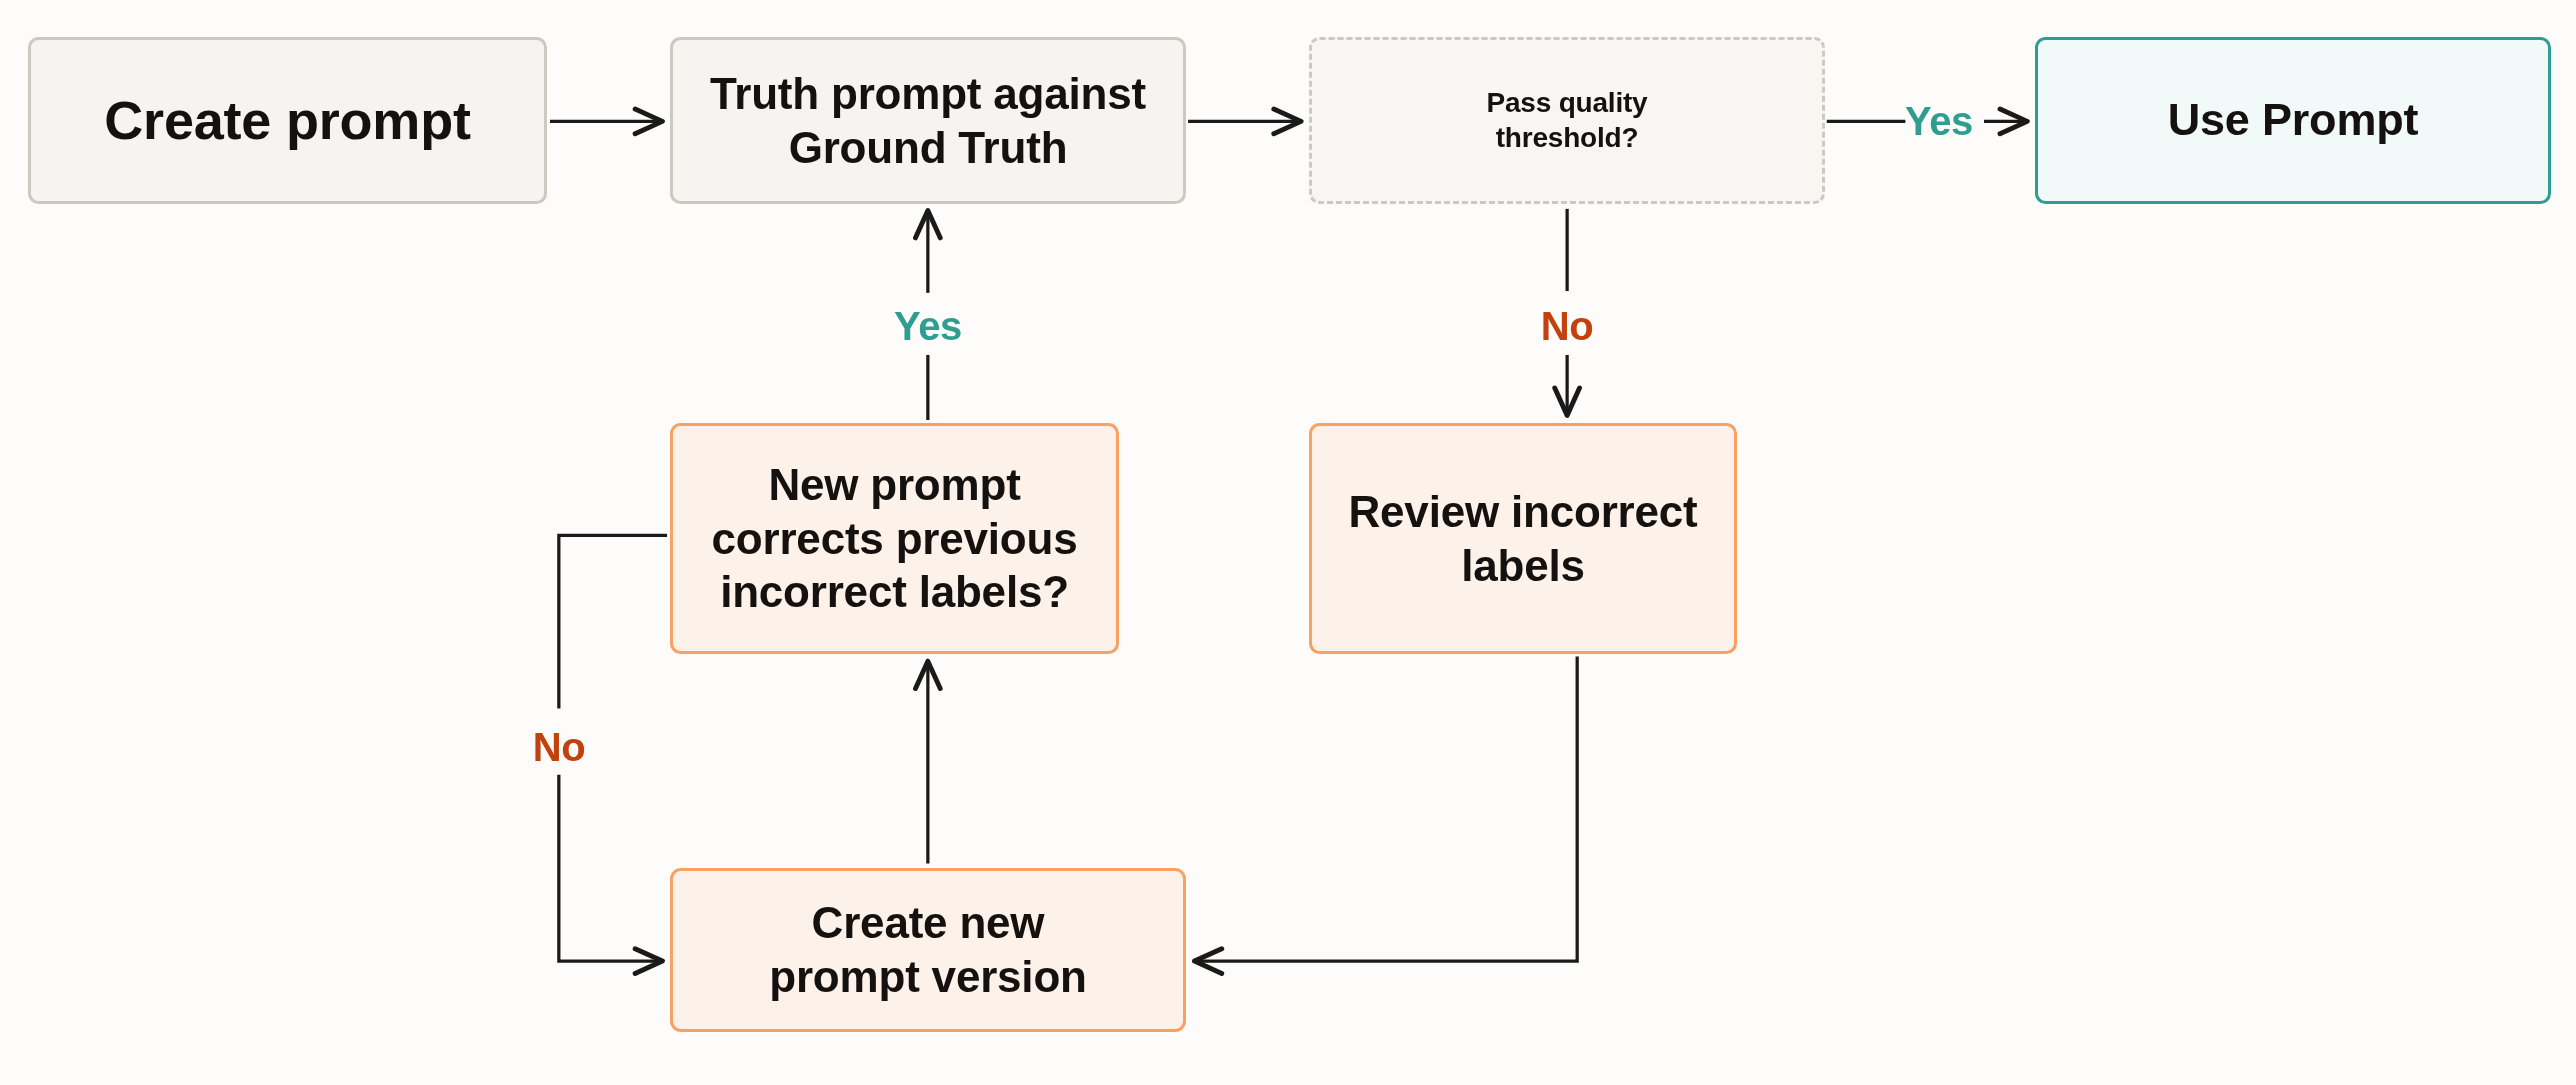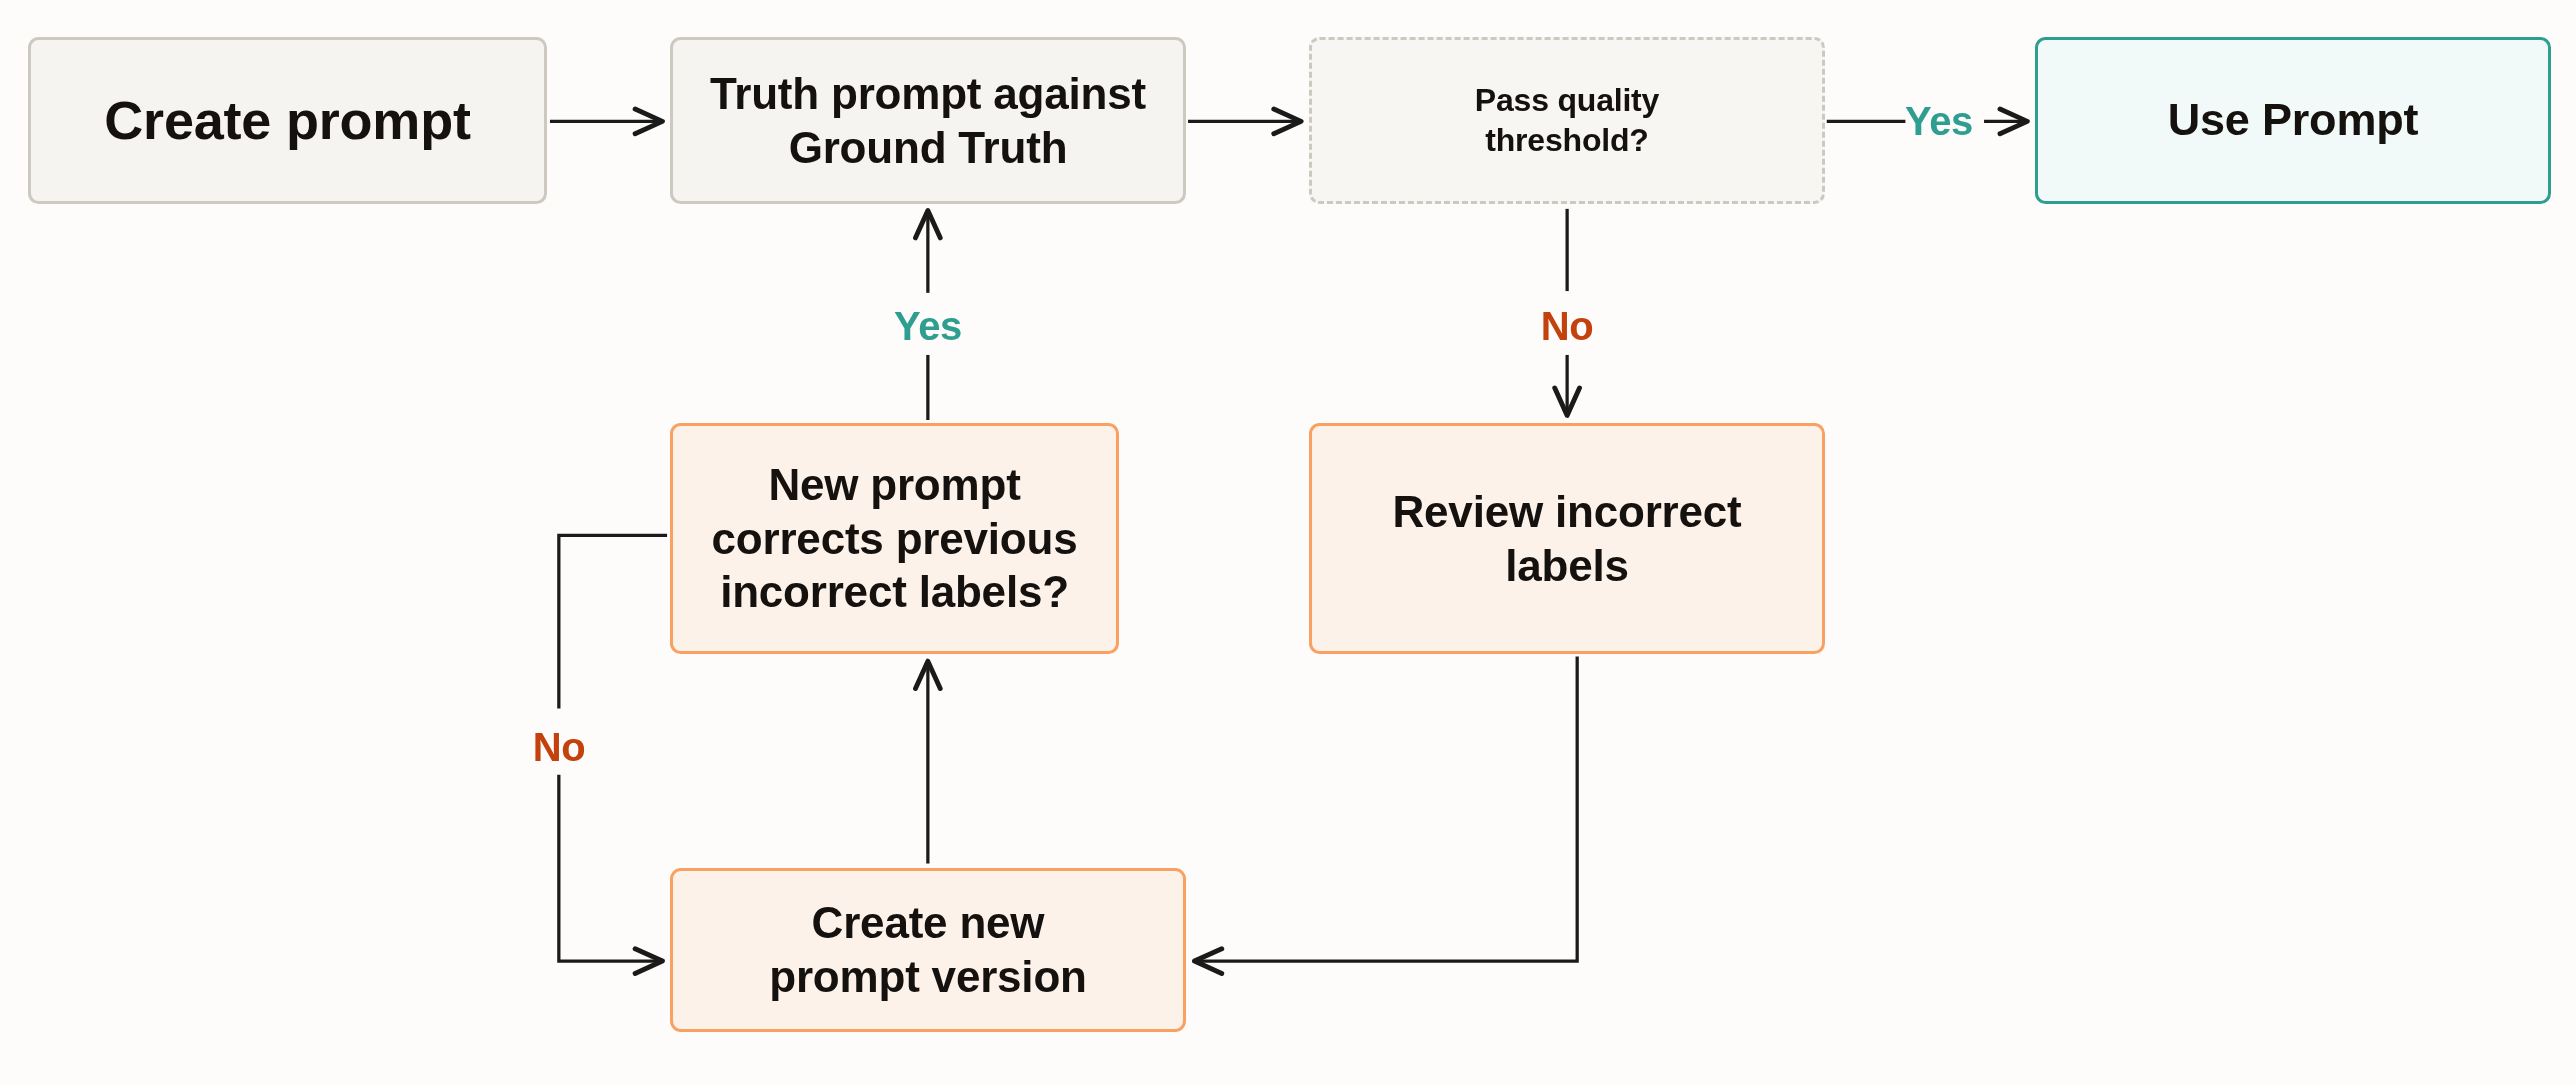--- a/index.html
+++ b/index.html
@@ -126,36 +126,36 @@
 
   <div class="node neutral" style="left:28px; top:37px; width:519px; height:167px; font-size:54px;">
     <span class="label">Create prompt</span>
   </div>
 
   <div class="node neutral" style="left:670px; top:37px; width:516px; height:167px; font-size:44px;">
     <span class="label">Truth prompt against
 Ground Truth</span>
   </div>
 
-  <div class="node decision-dashed" style="left:1309px; top:37px; width:516px; height:167px; font-size:32px;align-items:center;">
+  <div class="node decision-dashed" style="left:1309px; top:37px; width:516px; height:167px; font-size:28px;align-items:center;">
     <span class="label">Pass quality
 threshold?</span>
   </div>
 
   <div class="node accent-teal" style="left:2035px; top:37px; width:516px; height:167px; font-size:45px;">
     <span class="label">Use Prompt</span>
   </div>
 
   <div class="node accent-orange" style="left:670px; top:423px; width:449px; height:231px; font-size:44px;">
     <span class="label">New prompt
 corrects previous
 incorrect labels?</span>
   </div>
 
-  <div class="node accent-orange" style="left:1309px; top:423px; width:516px; height:231px; font-size:44px;">
+  <div class="node accent-orange" style="left:1309px; top:423px; width:428px; height:231px; font-size:44px;">
     <span class="label">Review incorrect
 labels</span>
   </div>
 
   <div class="node accent-orange" style="left:670px; top:868px; width:516px; height:164px; font-size:44px;border-radius:11px;">
     <span class="label">Create new
 prompt version</span>
   </div>
 
   <div class="edge-label yes" style="left:1905px; top:121px; transform:translate(0,-50%); font-size:40px;">

